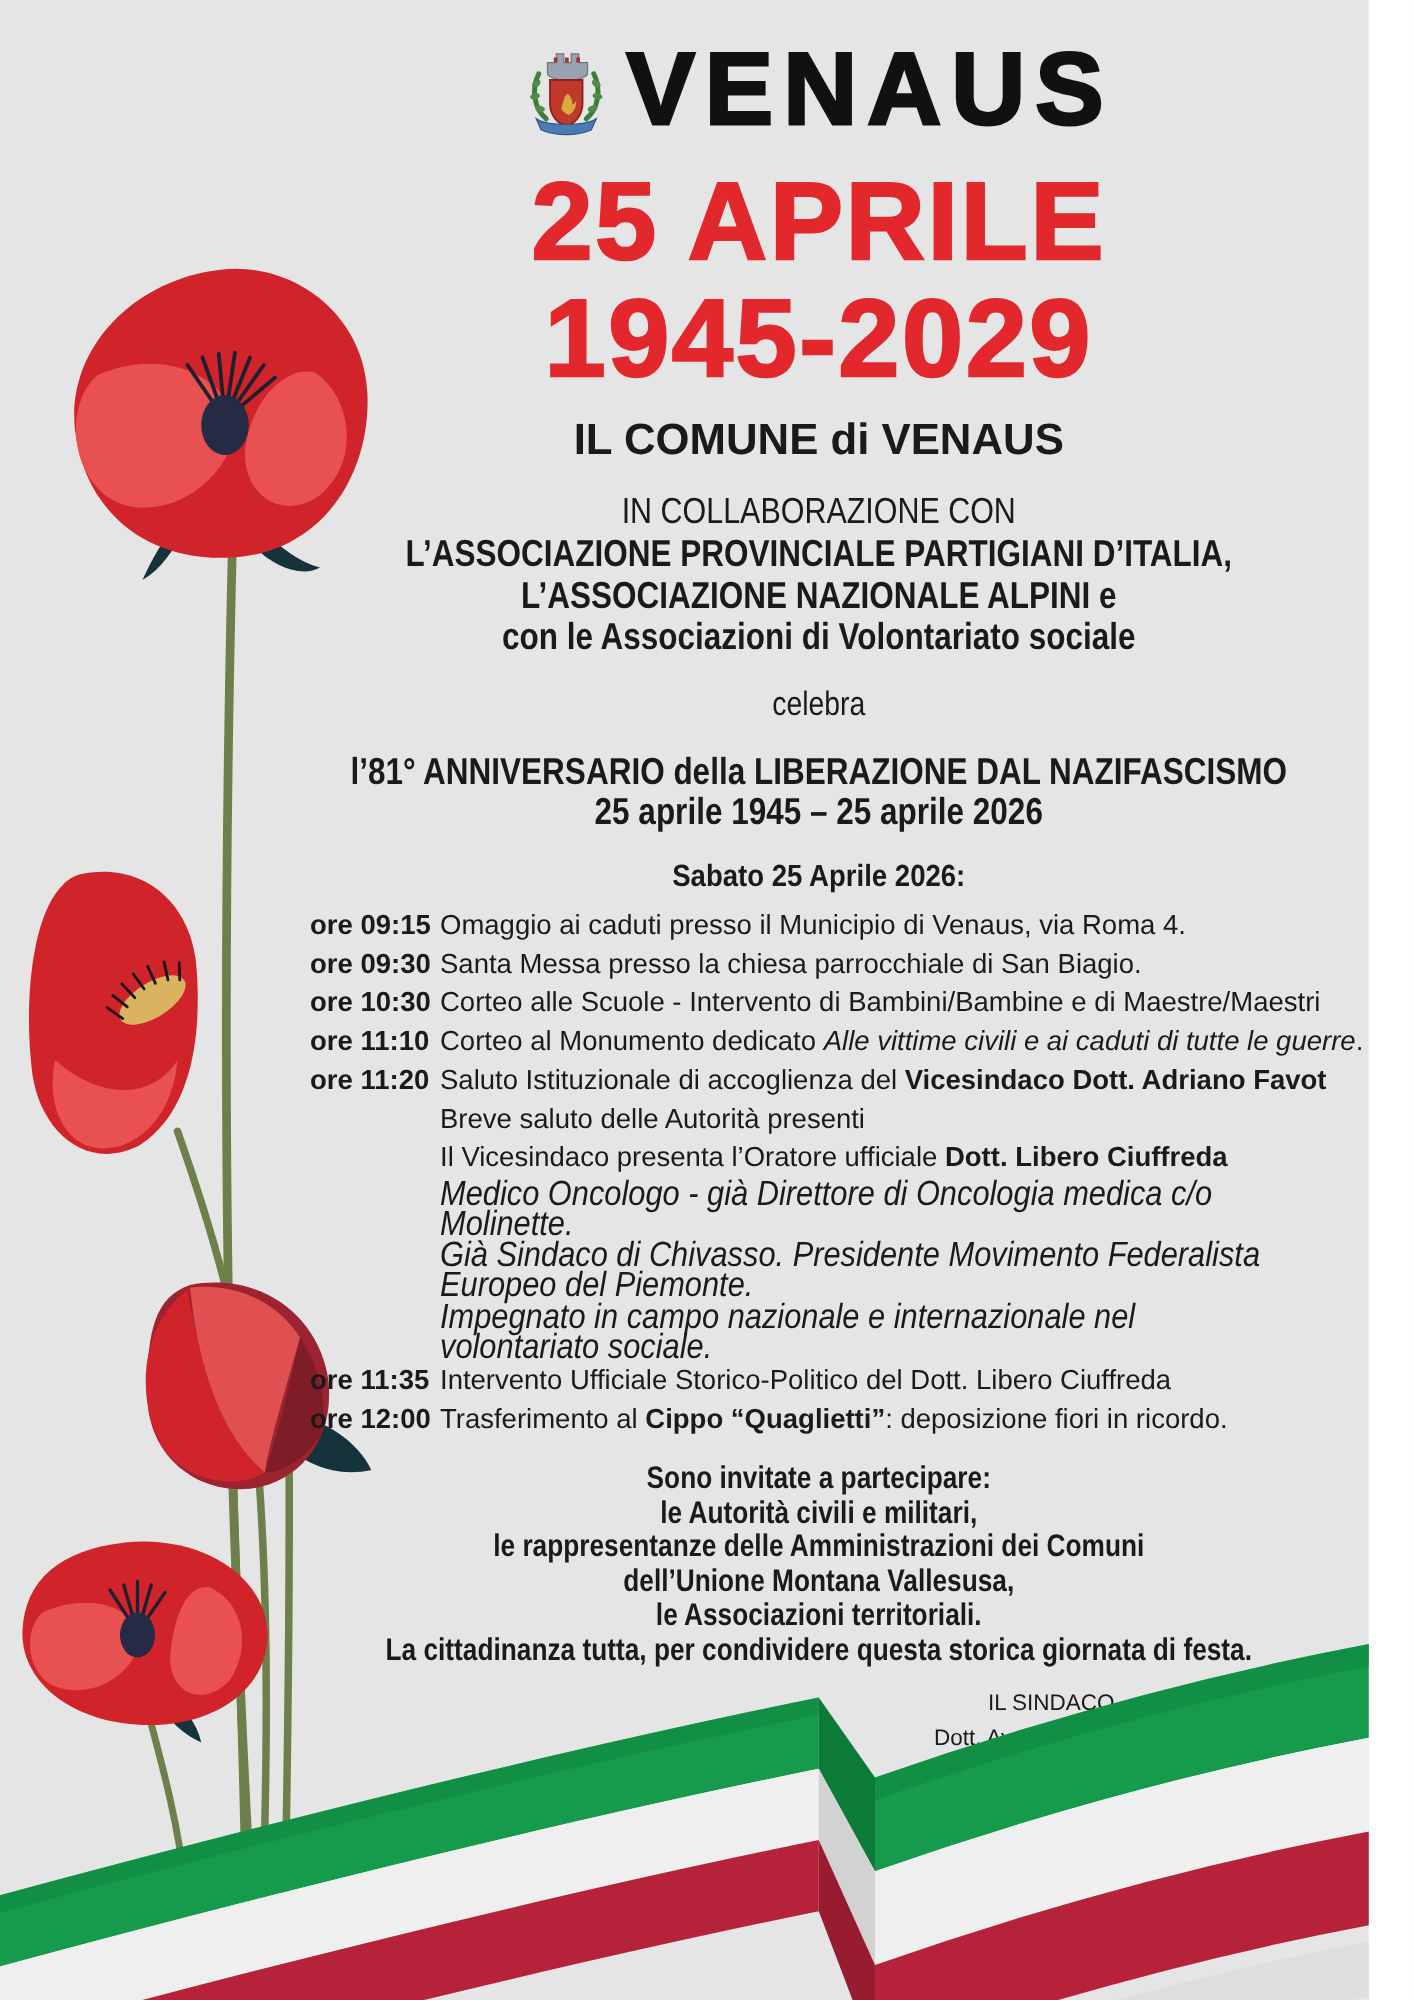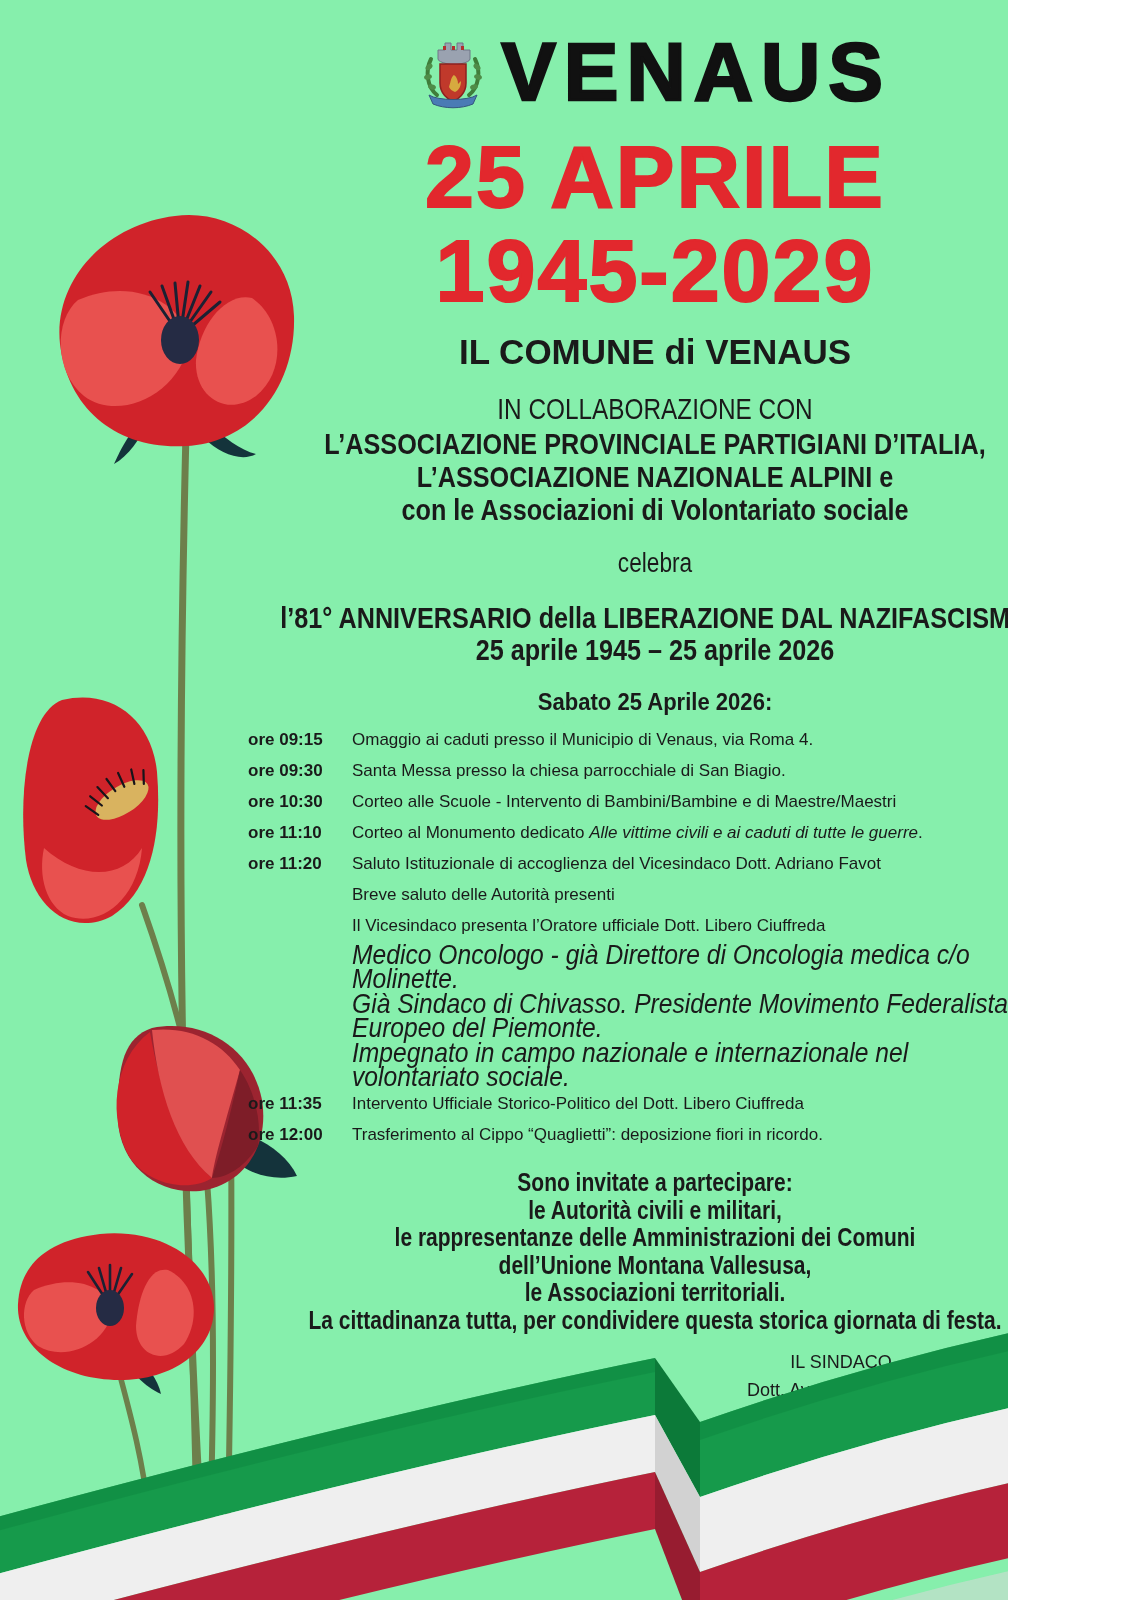--- a/index.html
+++ b/index.html
@@ -1,16 +1,16 @@
 <!DOCTYPE html>
 <html><head>
 <meta charset="utf-8">
 <style>
   html,body{margin:0;padding:0;background:#fff;}
-  .page{position:relative;width:1008px;height:1600px;overflow:hidden;background:#86efac;
+  .page{position:relative;width:1095px;height:1600px;overflow:hidden;background:#e5e5e5;
         font-family:"Liberation Sans", sans-serif;color:#1a1a1a;}
   .decor{position:absolute;left:0;top:0;pointer-events:none;}
   .z0{z-index:0}.z2{z-index:2}
   .content{position:absolute;left:180px;top:30px;width:950px;z-index:1;text-align:center;}
 
   .title-row{display:flex;justify-content:center;align-items:center;gap:14px;}
   .town-name{font-size:82px;font-weight:bold;letter-spacing:8px;color:#111;
              -webkit-text-stroke:2.5px #111;line-height:84px;}
   .title-red{font-size:88px;font-weight:bold;color:#e2282d;-webkit-text-stroke:2px #e2282d;
              line-height:94px;letter-spacing:2px;margin-top:16px;}
@@ -18,26 +18,26 @@
   .cond{display:block;transform:scaleX(0.84);transform-origin:50% 50%;white-space:nowrap;}
   .collab{margin-top:20px;}
   .collab-intro{font-size:29px;line-height:35px;}
   .collab-line{font-size:30px;font-weight:bold;line-height:33px;}
   .celebra{font-size:27px;margin-top:22px;line-height:30px;}
   .anniv{margin-top:24px;}
   .anniv-line{font-size:30px;font-weight:bold;line-height:32px;}
   .sabato{font-size:24.5px;font-weight:bold;margin-top:22px;line-height:28px;
           transform:scaleX(0.9);transform-origin:50% 50%;}
   .schedule{margin-top:10px;padding-left:68px;text-align:left;}
-  .sched-row{display:flex;align-items:baseline;font-size:17px;line-height:28px;margin-bottom:3px;}
+  .sched-row{display:flex;align-items:baseline;font-size:22px;line-height:28px;margin-bottom:3px;}
   .sched-time{flex:0 0 104px;font-weight:bold;}
   .sched-text{flex:1;}
   .sched-row.bio{font-size:28px;line-height:24px;margin-bottom:1px;}
   .sched-row.bio .sched-text{display:inline-block;transform:scaleX(0.88);transform-origin:0 50%;}
-  .seg-bold{font-weight:normal;}
+  .seg-bold{font-weight:bold;}
   .seg-italic{font-style:italic;}
   .participation{font-size:25px;font-weight:bold;margin-top:20px;}
   .invite{margin-top:20px;}
   .invite-line{font-size:25px;font-weight:bold;line-height:27.5px;}
   .signature{width:330px;margin-left:auto;margin-right:124px;margin-top:14px;
              font-size:18px;line-height:28px;text-align:center;}
 </style>
 </head>
 <body>
 

